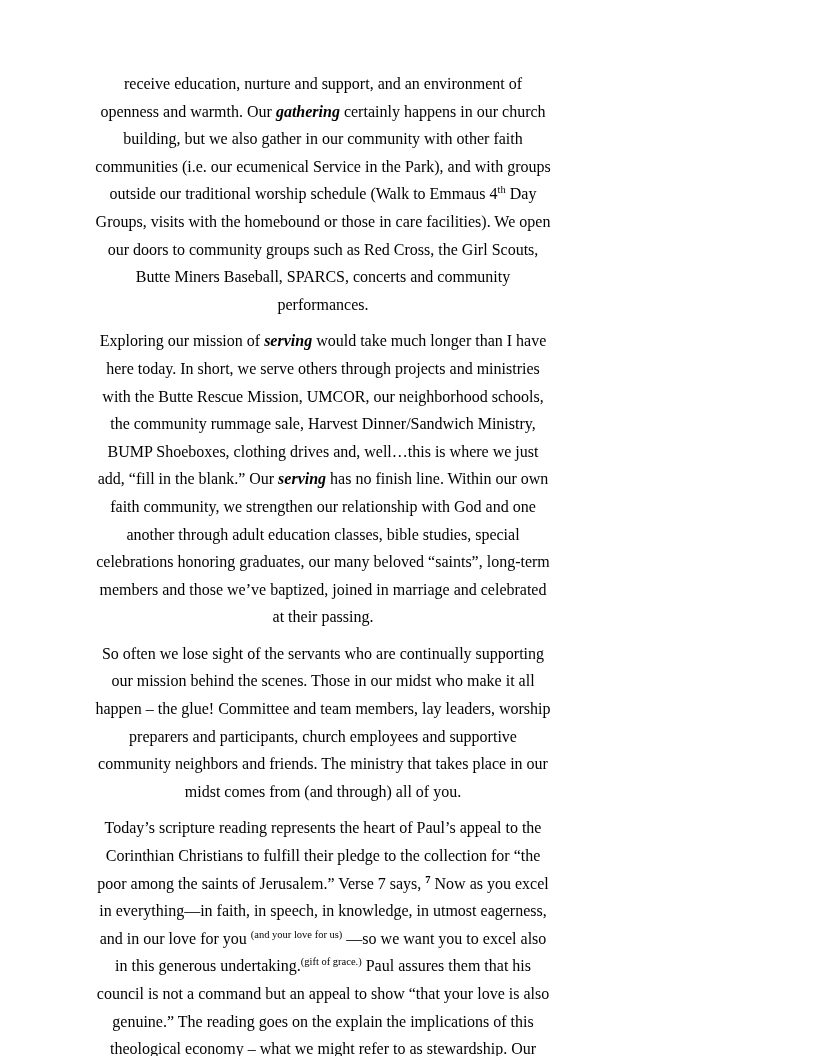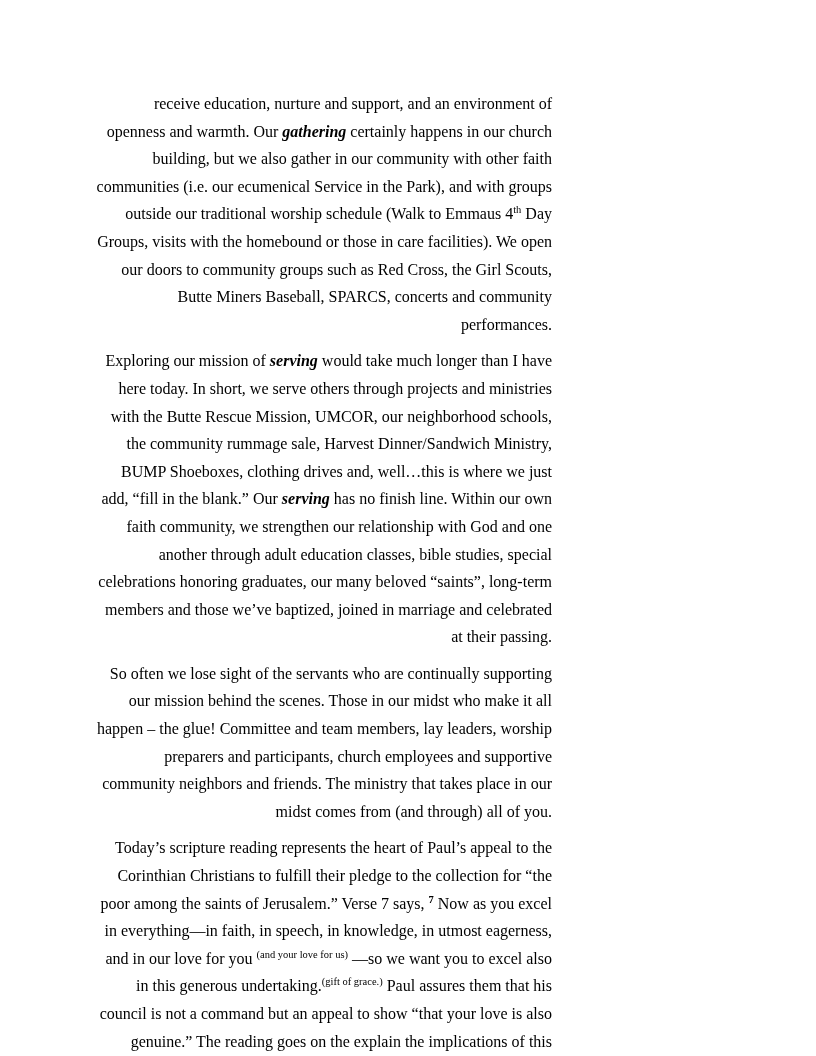--- a/index.html
+++ b/index.html
@@ -6,27 +6,27 @@
     margin: 0;
     padding: 0;
     background: #ffffff;
   }
   .page {
     position: relative;
     width: 646px;
     height: 1056px;
     background: #ffffff;
     box-sizing: border-box;
-    padding: 90px 94px 0 94px;
+    padding: 70px 94px 0 94px;
     overflow: hidden;
     font-family: "Liberation Serif", "DejaVu Serif", serif;
     font-size: 16px;
     line-height: 27.6px;
     color: #000000;
-    text-align: right;
+    text-align: center;
   }
   .para {
     margin: 0 0 9px 0;
     padding: 0;
   }
   .run-bi {
     font-weight: bold;
     font-style: italic;
   }
   .run-sup {

